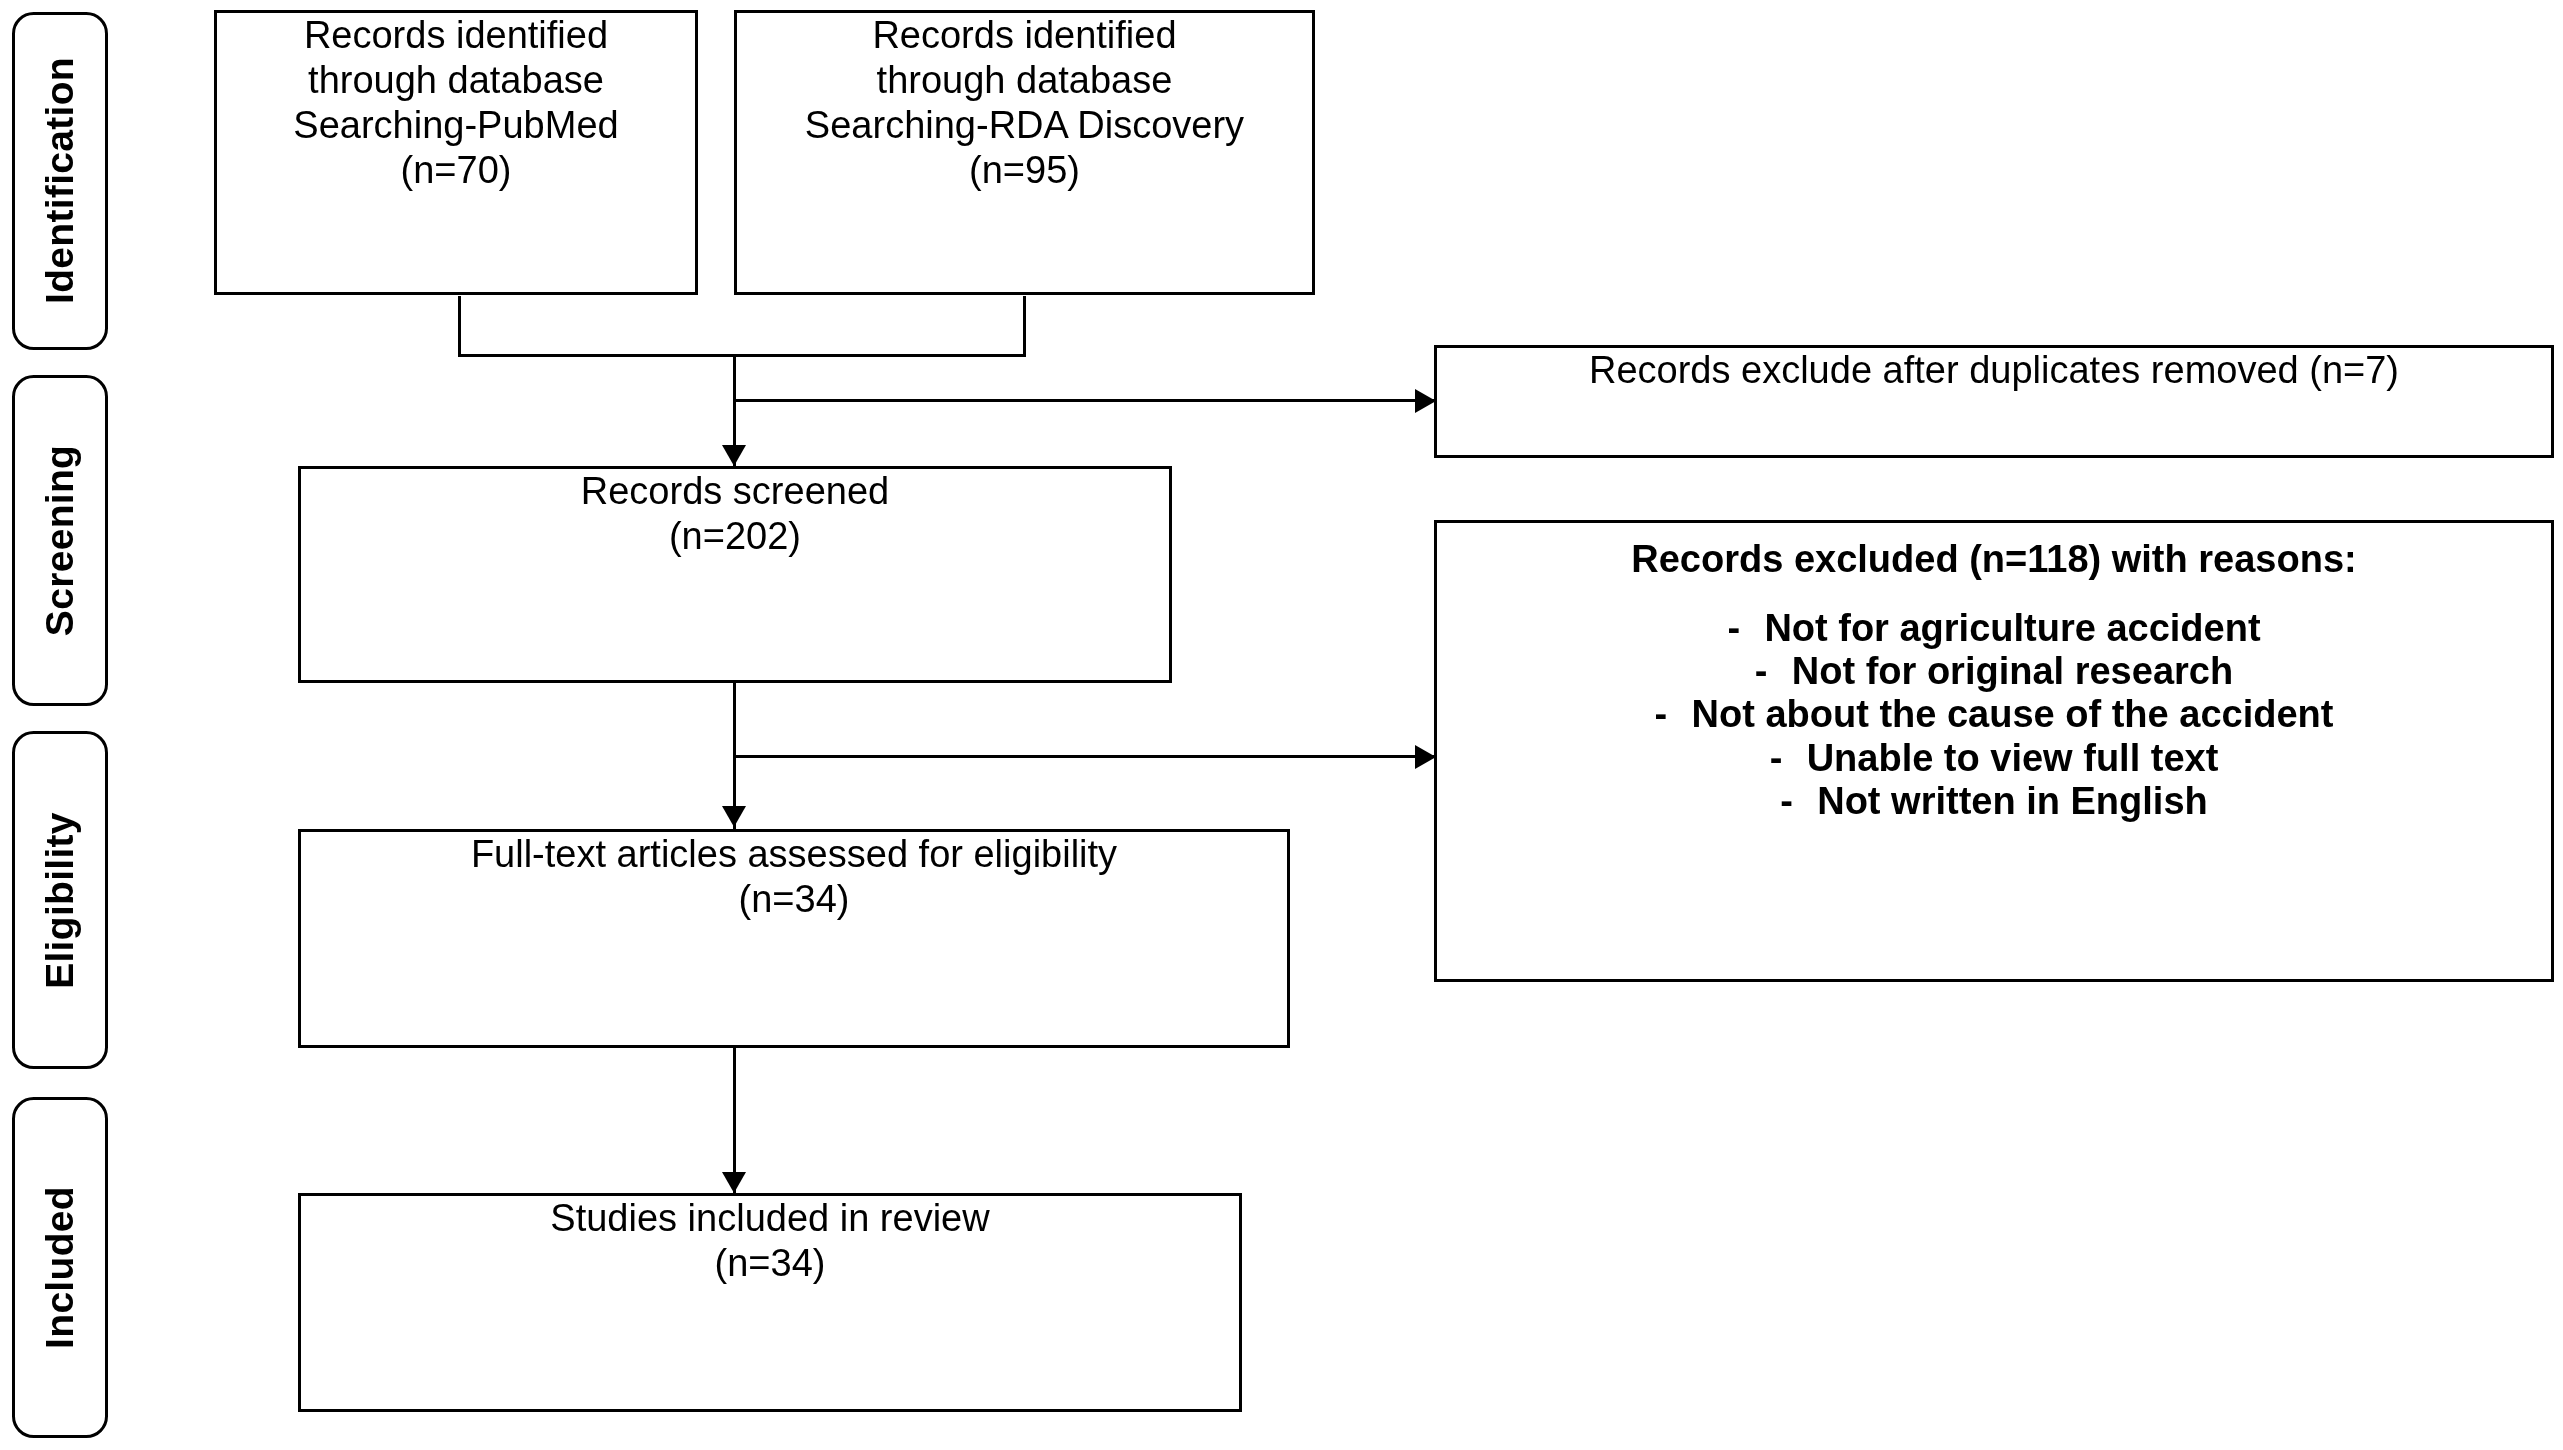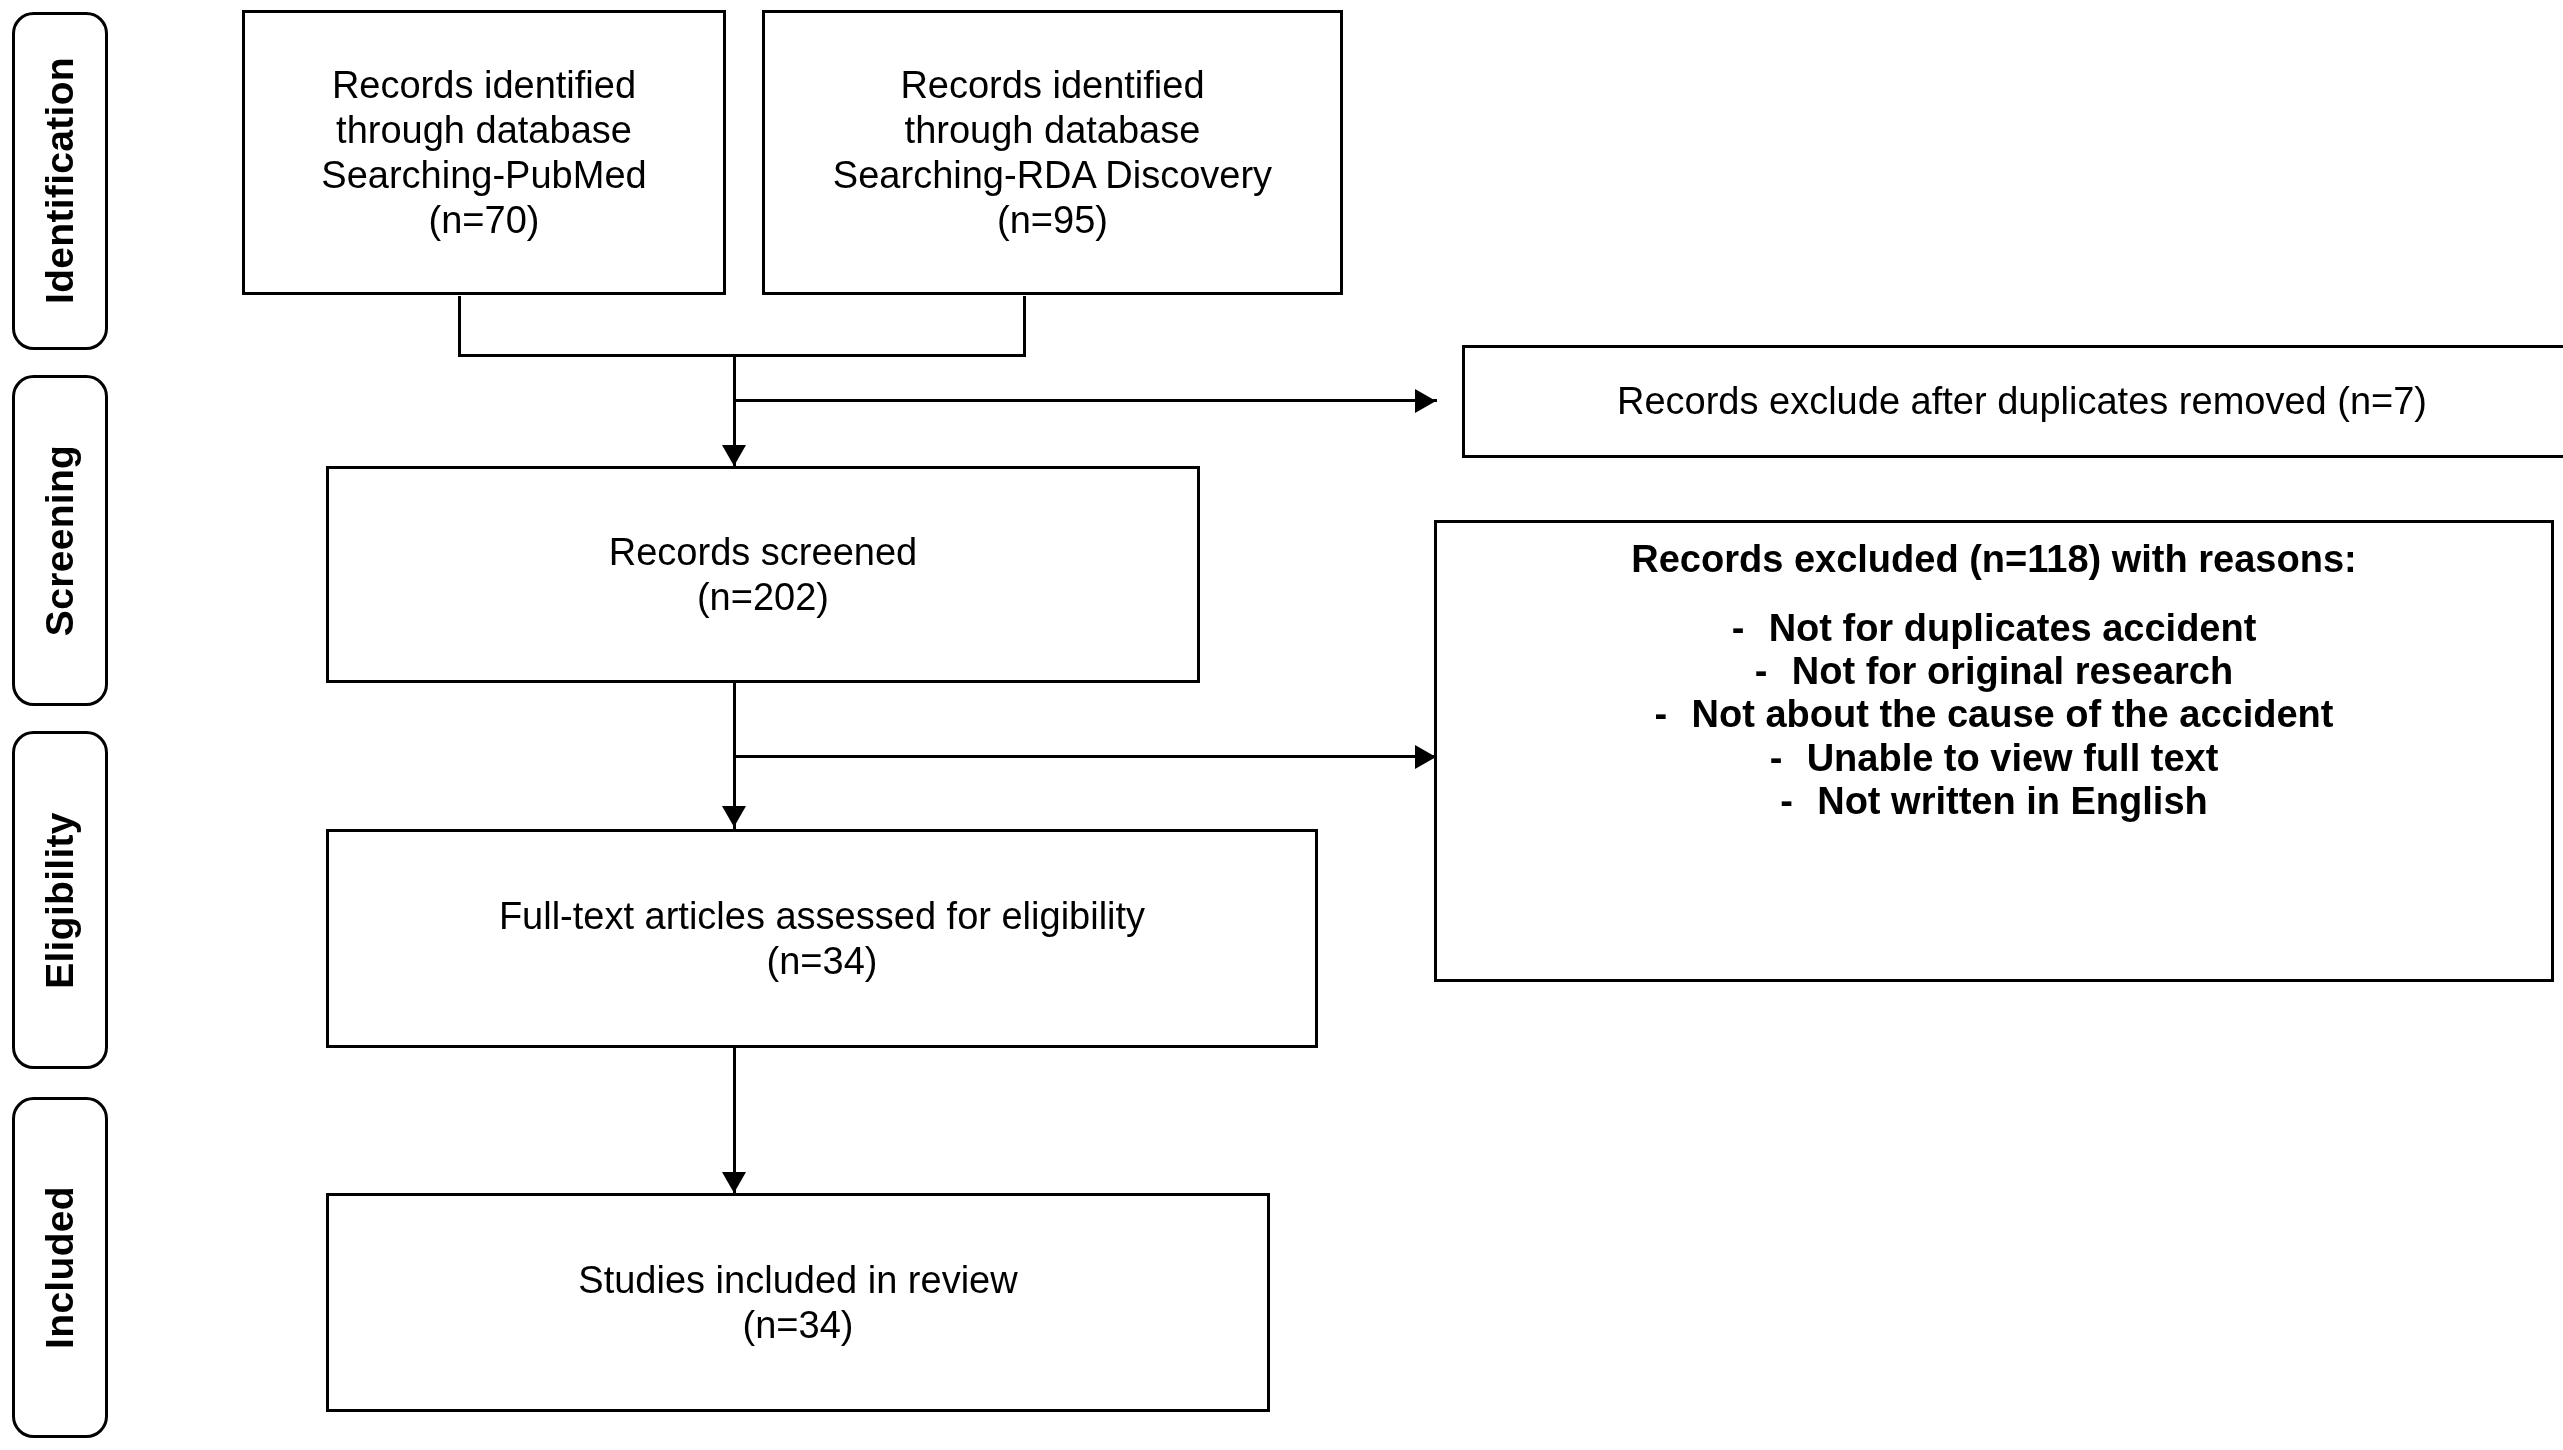--- a/index.html
+++ b/index.html
@@ -40,24 +40,22 @@
     line-height: 1;
   }
 
   
   .flow-box {
     position: absolute;
     border: 3.2px solid #000000;
     background: #ffffff;
     box-sizing: border-box;
     display: flex;
-    align-items: center;
     justify-content: center;
     text-align: center;
-    margin-left: 28px;
   }
   .flow-box .box-text {
     font-size: 38px;
     line-height: 1.18;
     padding: 0 10.2px;
     white-space: pre-line;
   }
 
   
   .excl-box {
@@ -174,21 +172,21 @@
 
   <div class="flow-box" style="left:298px; top:466px; width:874px; height:217px;">
     <span class="box-text">Records screened
 (n=202)</span>
   </div>
 
   <div class="excl-box" style="left:1434px; top:520px; width:1120px; height:462px;">
     <span class="excl-heading">Records excluded (n=118) with reasons:</span>
     <ul class="reason-list">
       <li>
-        <span class="reason-dash">-</span><span>Not for duplicates accident</span>
+        <span class="reason-dash">-</span><span>Not for agriculture accident</span>
       </li>
       <li>
         <span class="reason-dash">-</span><span>Not for original research</span>
       </li>
       <li>
         <span class="reason-dash">-</span><span>Not about the cause of the accident</span>
       </li>
       <li>
         <span class="reason-dash">-</span><span>Unable to view full text</span>
       </li>

